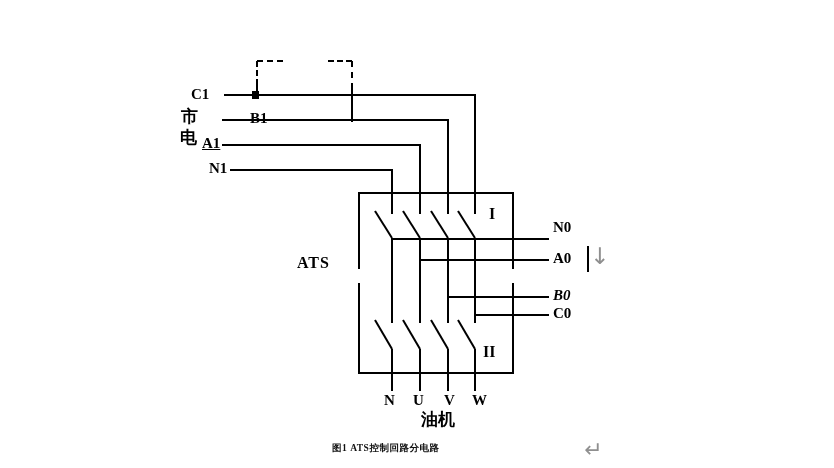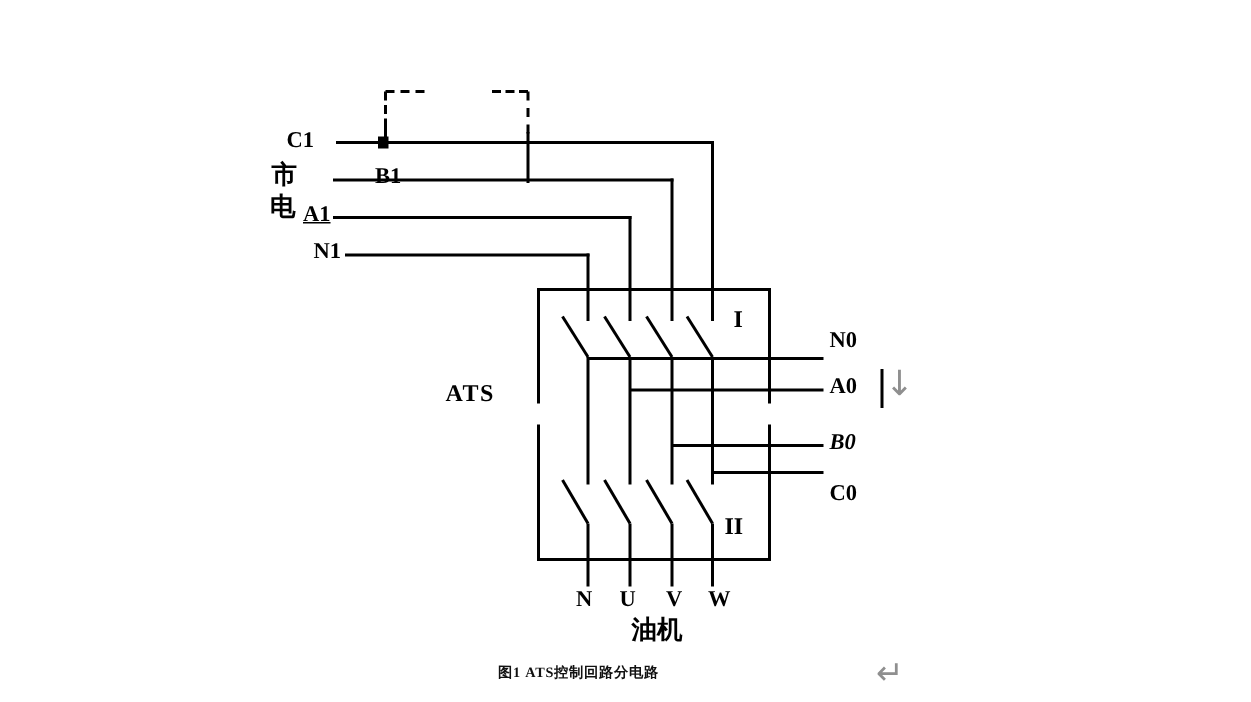--- a/index.html
+++ b/index.html
@@ -84,21 +84,21 @@
   </svg>
 
   <div class="h" style="left:392px;top:238px;width:157px;"></div>
   <div class="h" style="left:420px;top:259px;width:129px;"></div>
   <div class="h" style="left:448px;top:296px;width:101px;"></div>
   <div class="h" style="left:475px;top:314px;width:74px;"></div>
 
   <span class="lbl" style="left:553px;top:220px;">N0</span>
   <span class="lbl" style="left:553px;top:251px;">A0</span>
   <span class="lbl" style="left:553px;top:288px;font-style:italic;">B0</span>
-  <span class="lbl" style="left:553px;top:306px;margin-top:16px;">C0</span>
+  <span class="lbl" style="left:553px;top:306px;">C0</span>
 
   <span class="lbl" style="left:384px;top:393px;">N</span>
   <span class="lbl" style="left:413px;top:393px;">U</span>
   <span class="lbl" style="left:444px;top:393px;">V</span>
   <span class="lbl" style="left:472px;top:393px;">W</span>
   <span class="lbl cjk" style="left:421px;top:411px;">油机</span>
 
   <span id="caption">图1 ATS控制回路分电路</span>
 
   <div class="v" style="left:587px;top:246px;height:26px;"></div>

